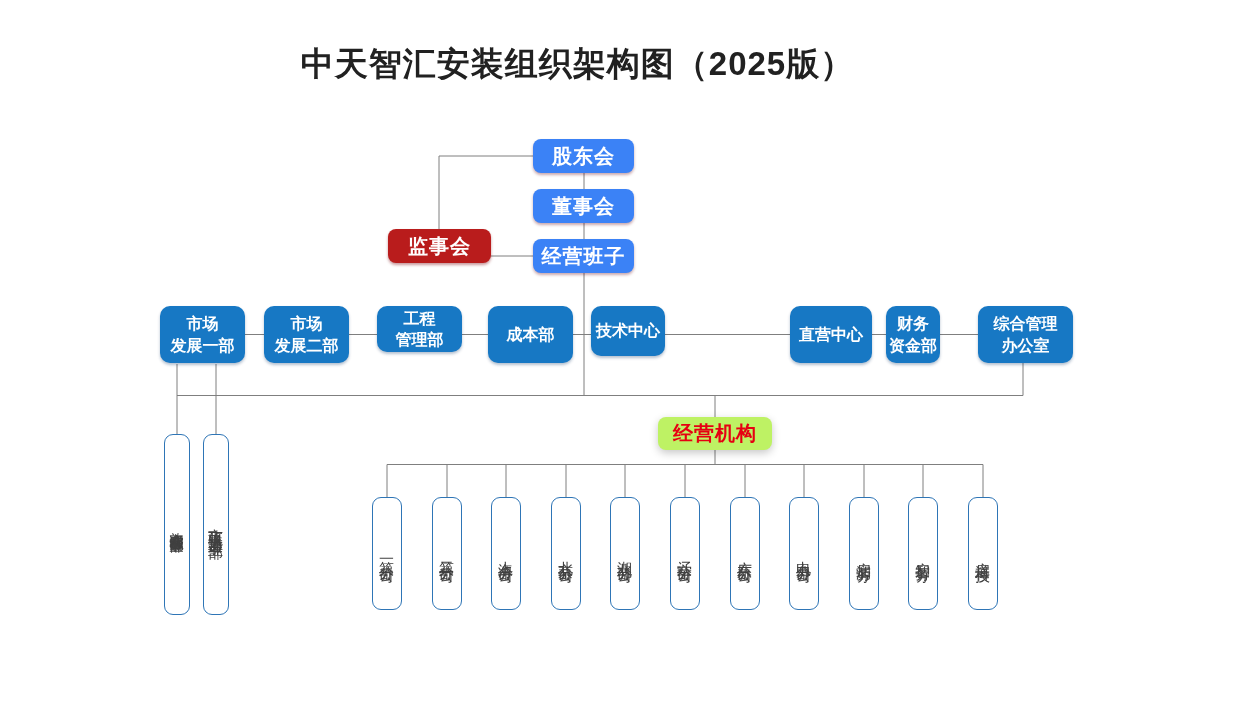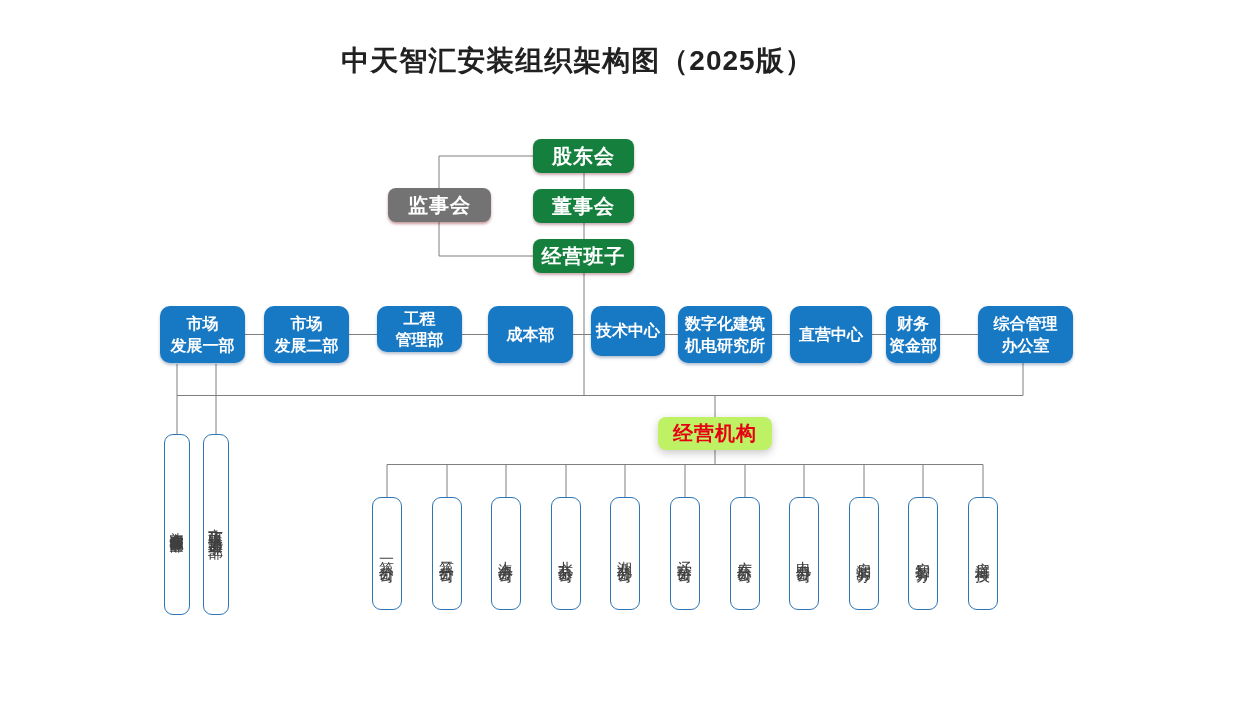--- a/index.html
+++ b/index.html
@@ -25,45 +25,46 @@
     stroke-width: 1;
     fill: none;
   }
   .title {
     position: absolute;
     top: 42px;
     left: 0;
     width: 1155px;
     margin: 0;
     text-align: center;
-    font-size: 28px;
+    font-size: 33px;
     font-weight: bold;
     letter-spacing: 1px;
     color: #212121;
   }
   .node {
     position: absolute;
     box-sizing: border-box;
     display: flex;
     align-items: center;
     justify-content: center;
     text-align: center;
   }
   .red {
-    background: #15803d;
+    background: #3b82f6;
     color: #ffffff;
     font-weight: bold;
     font-size: 20px;
     border-radius: 8px;
     box-shadow: 0 2px 3px rgba(100, 10, 25, 0.35);
     letter-spacing: 1px;
   }
   .bright-red {
-    background: #737373;
+    background: #b91c1c;
     box-shadow: 0 2px 3px rgba(120, 0, 10, 0.4);
+    margin-top: 41px;
   }
   .blue {
     background: #1778c4;
     color: #ffffff;
     font-weight: bold;
     font-size: 16px;
     line-height: 1.32;
     border-radius: 10px;
     white-space: pre-line;
     box-shadow: 0 2px 3px rgba(10, 50, 100, 0.3);
@@ -134,22 +135,20 @@
   <div class="node red" style="left:533px;top:239px;width:101px;height:34px">经营班子</div>
 
   <div class="node blue" style="left:160px;top:306px;width:85px;height:57px">市场
 发展一部</div>
   <div class="node blue" style="left:264px;top:306px;width:85px;height:57px">市场
 发展二部</div>
   <div class="node blue" style="left:377px;top:306px;width:85px;height:46px">工程
 管理部</div>
   <div class="node blue" style="left:488px;top:306px;width:85px;height:57px">成本部</div>
   <div class="node blue" style="left:591px;top:306px;width:74px;height:50px">技术中心</div>
-  <div class="node blue" style="left:678px;top:306px;width:94px;height:57px">数字化建筑
-机电研究所</div>
   <div class="node blue" style="left:790px;top:306px;width:82px;height:57px">直营中心</div>
   <div class="node blue" style="left:886px;top:306px;width:54px;height:57px">财务
 资金部</div>
   <div class="node blue" style="left:978px;top:306px;width:95px;height:57px">综合管理
 办公室</div>
 
   <div class="node vbox tall" style="left:164px;top:434px;width:26px;height:181px">
     <span>高效空调和综合能源事业部</span>
   </div>
   <div class="node vbox" style="left:203px;top:434px;width:26px;height:181px">

